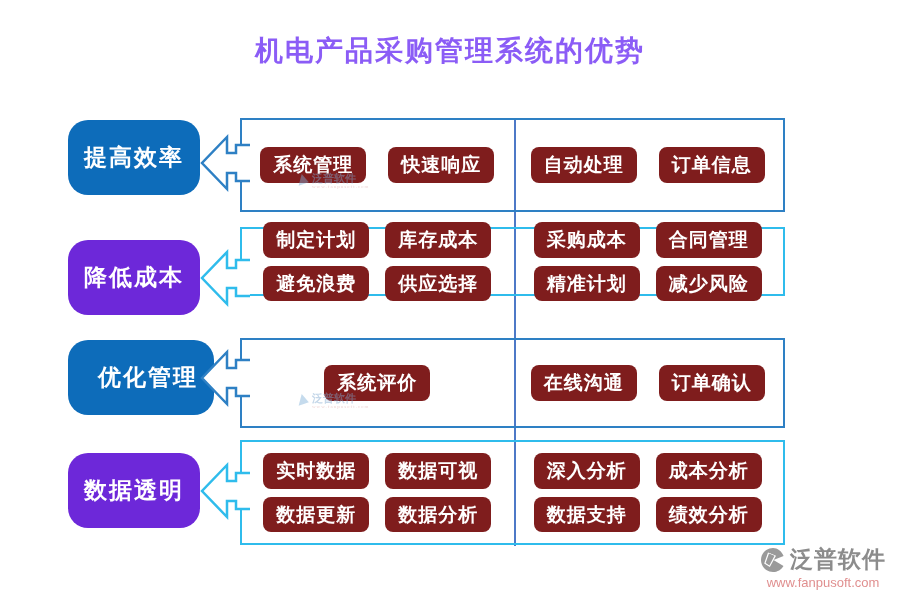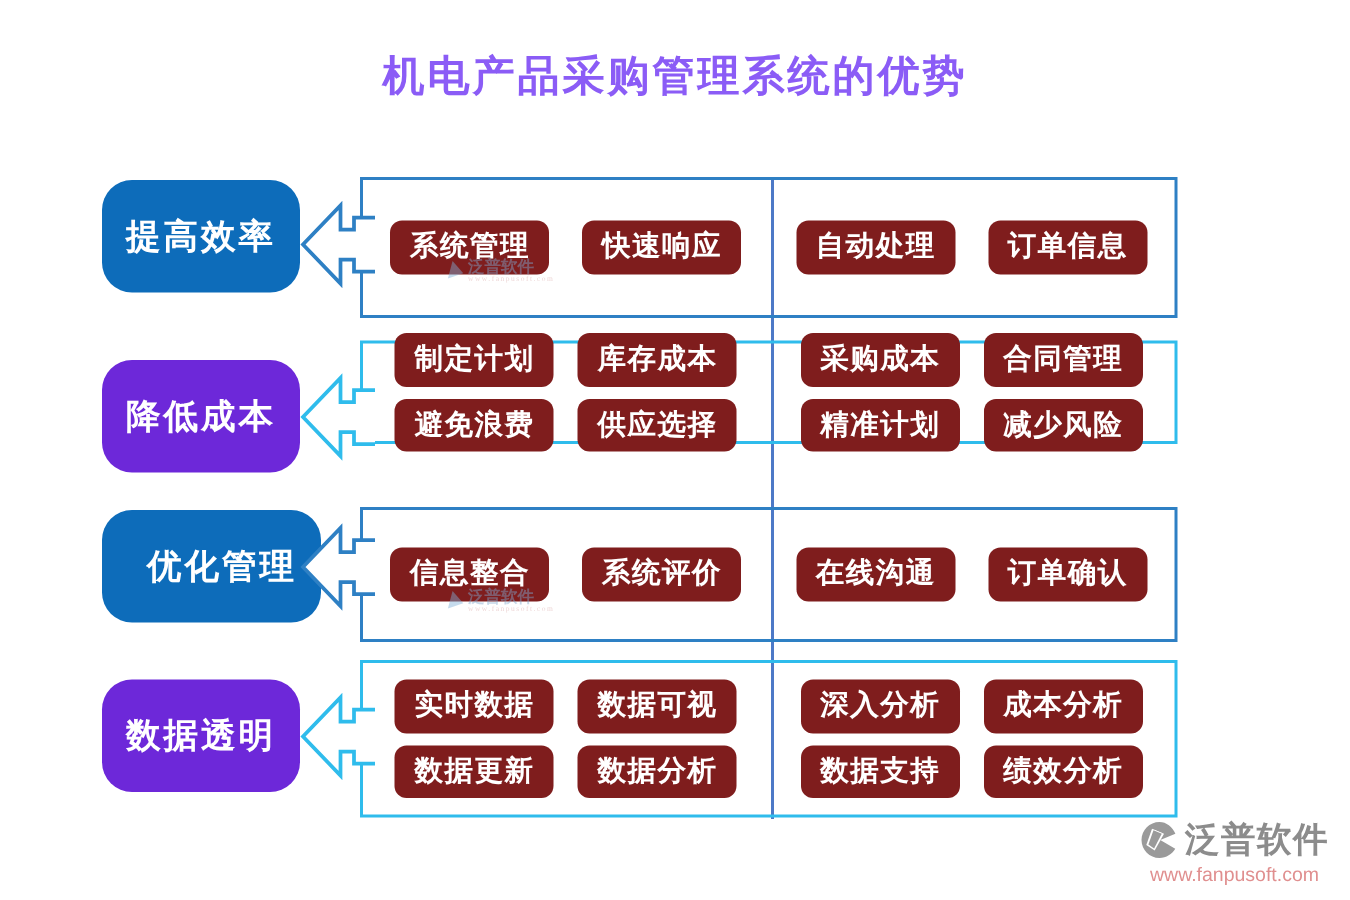--- a/index.html
+++ b/index.html
@@ -101,21 +101,20 @@
         <div class="tag">精准计划</div>
         <div class="tag">减少风险</div>
       </div>
     </div>
     <div class="adv-label theme-dark" style="top: 340px; padding-left: 14px;">优化管理</div>
     <svg class="arrow" viewBox="0 0 52 84" style="top: 335.5px;">
       <path d="M 52 24 L 38 24 L 38 32 L 29 32 L 29 16 L 4 42 L 29 68 L 29 52 L 38 52 L 38 60 L 52 60" fill="#ffffff" stroke="#2e80c4" stroke-width="2.5" stroke-linejoin="miter"></path>
     </svg>
     <div class="row-box theme-dark" style="top: 338px; height: 90px;">
       <div class="half single">
-        <div class="tag">信息整合</div>
         <div class="tag">系统评价</div>
       </div>
       <div class="half single">
         <div class="tag">在线沟通</div>
         <div class="tag">订单确认</div>
       </div>
     </div>
     <div class="watermark" style="left: 300px; top: 393px;">
       <span class="wm-tri"></span>
       <span>

